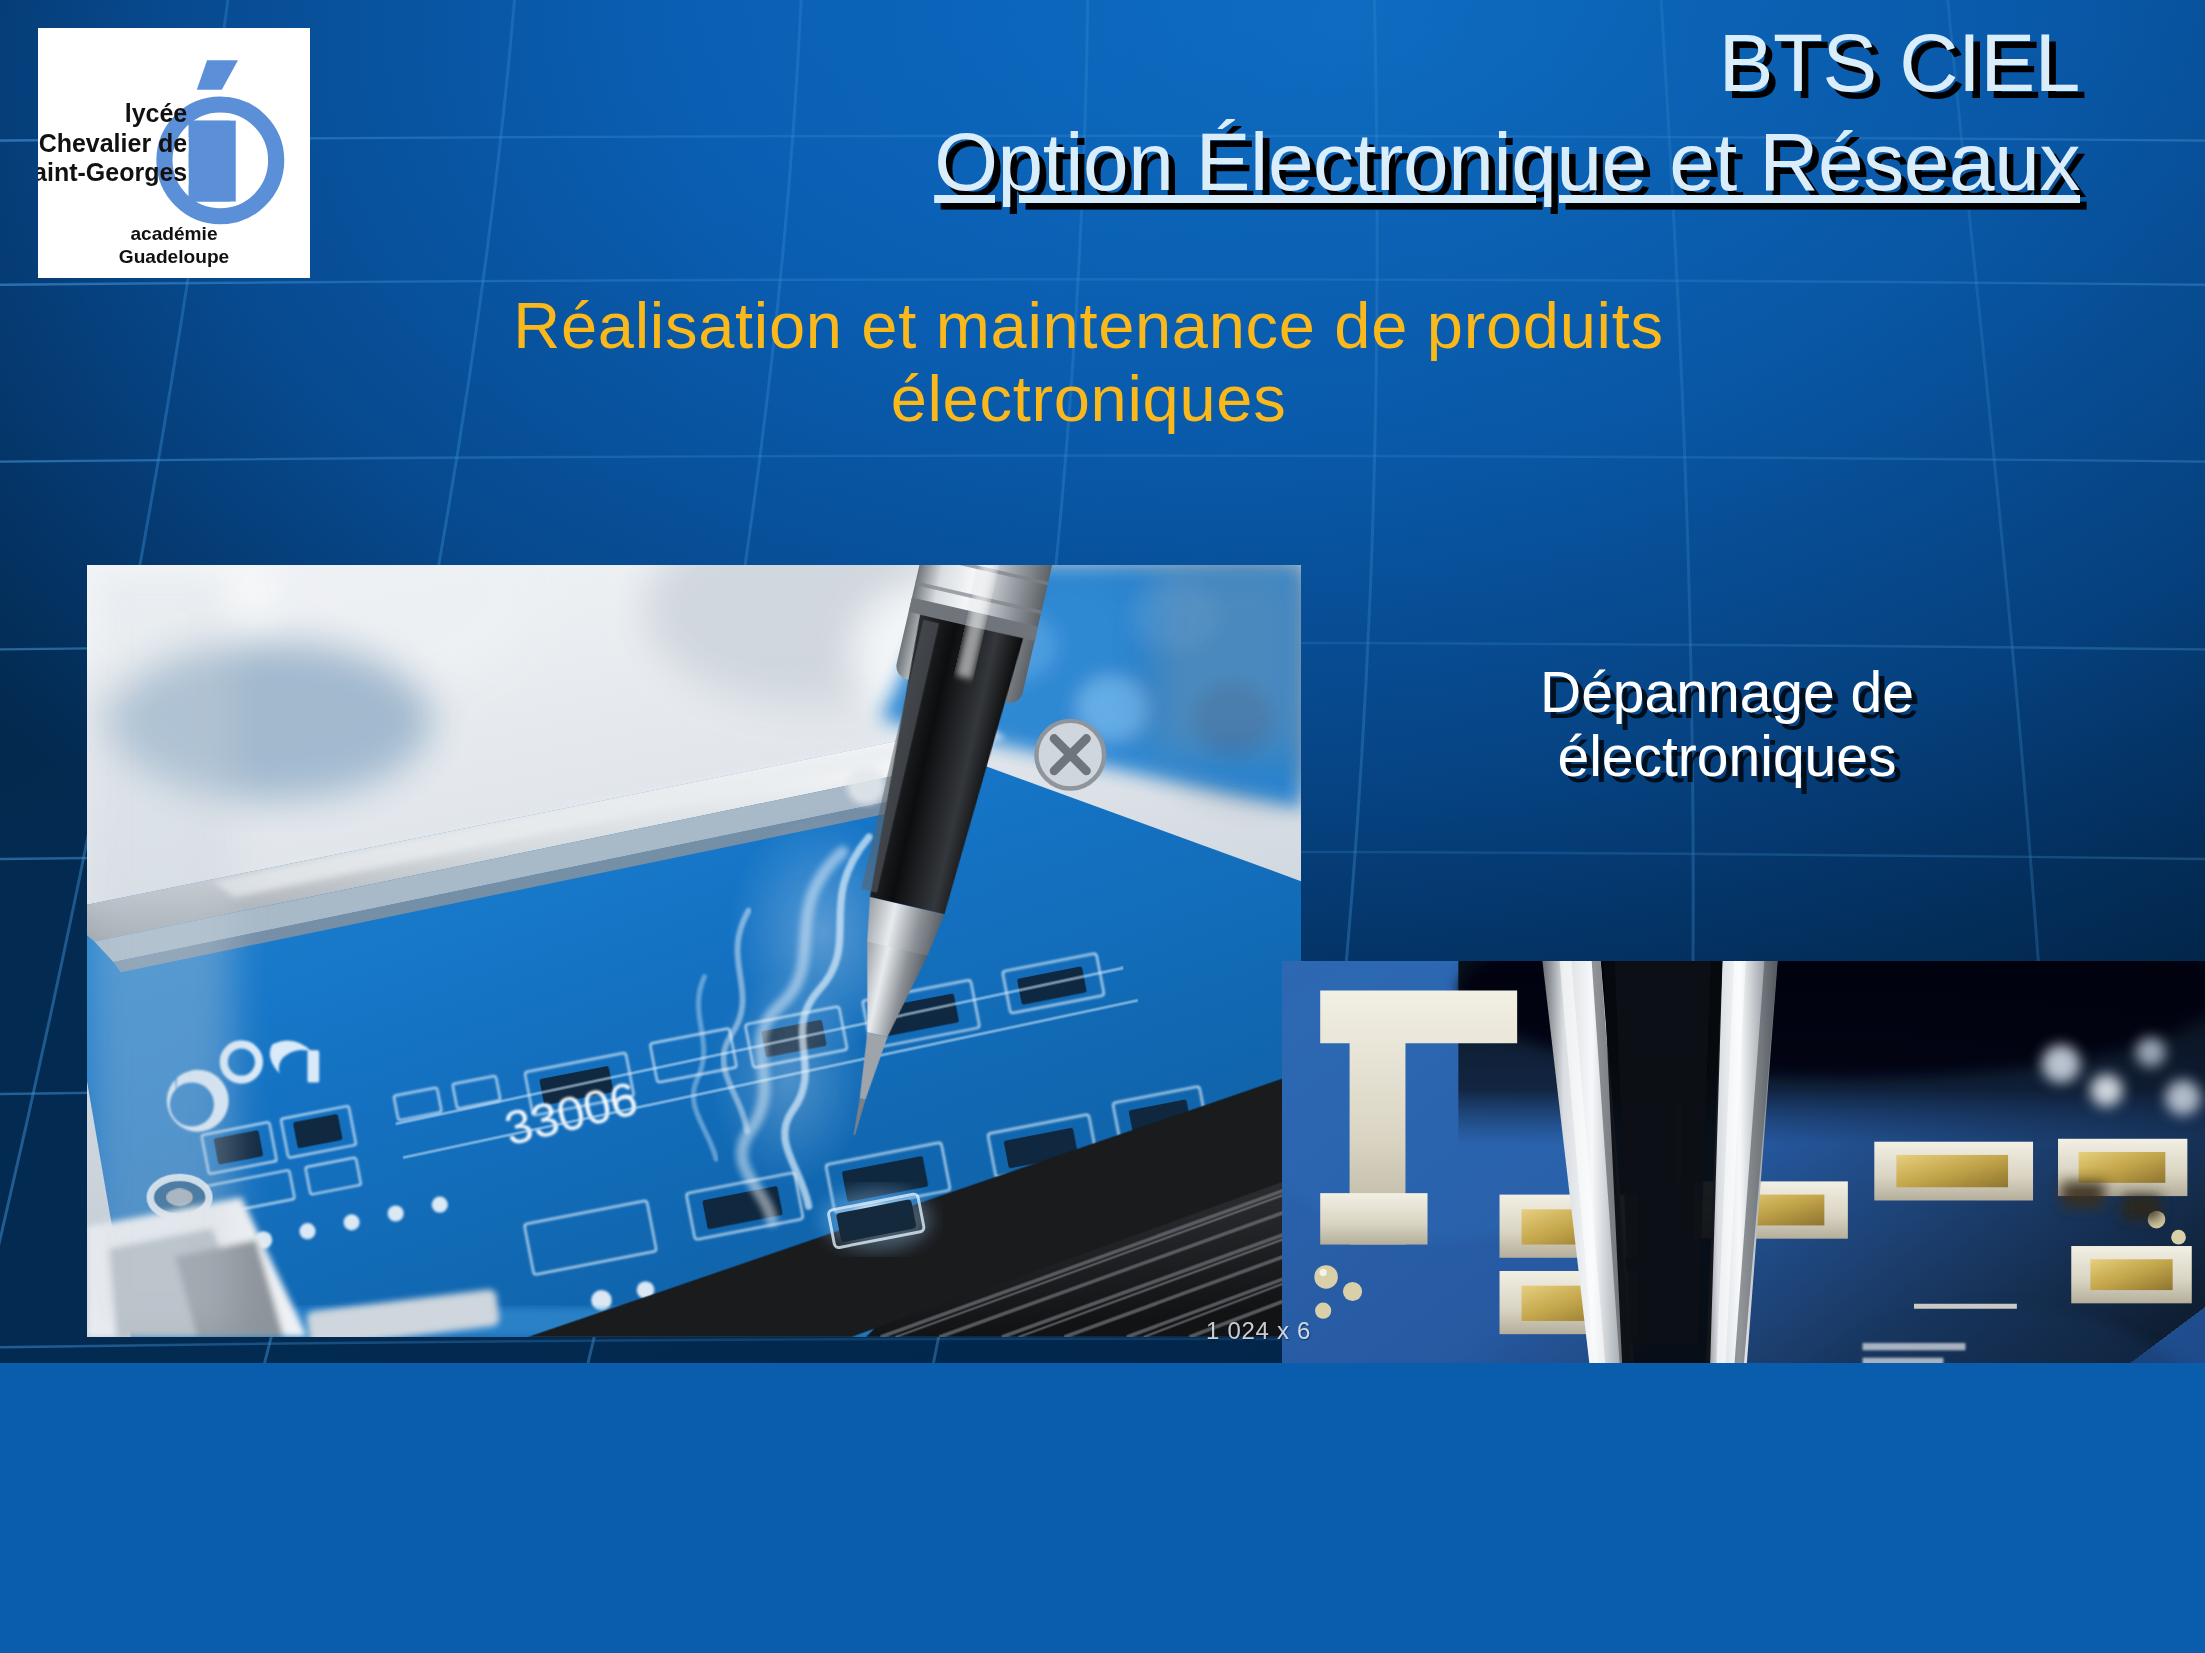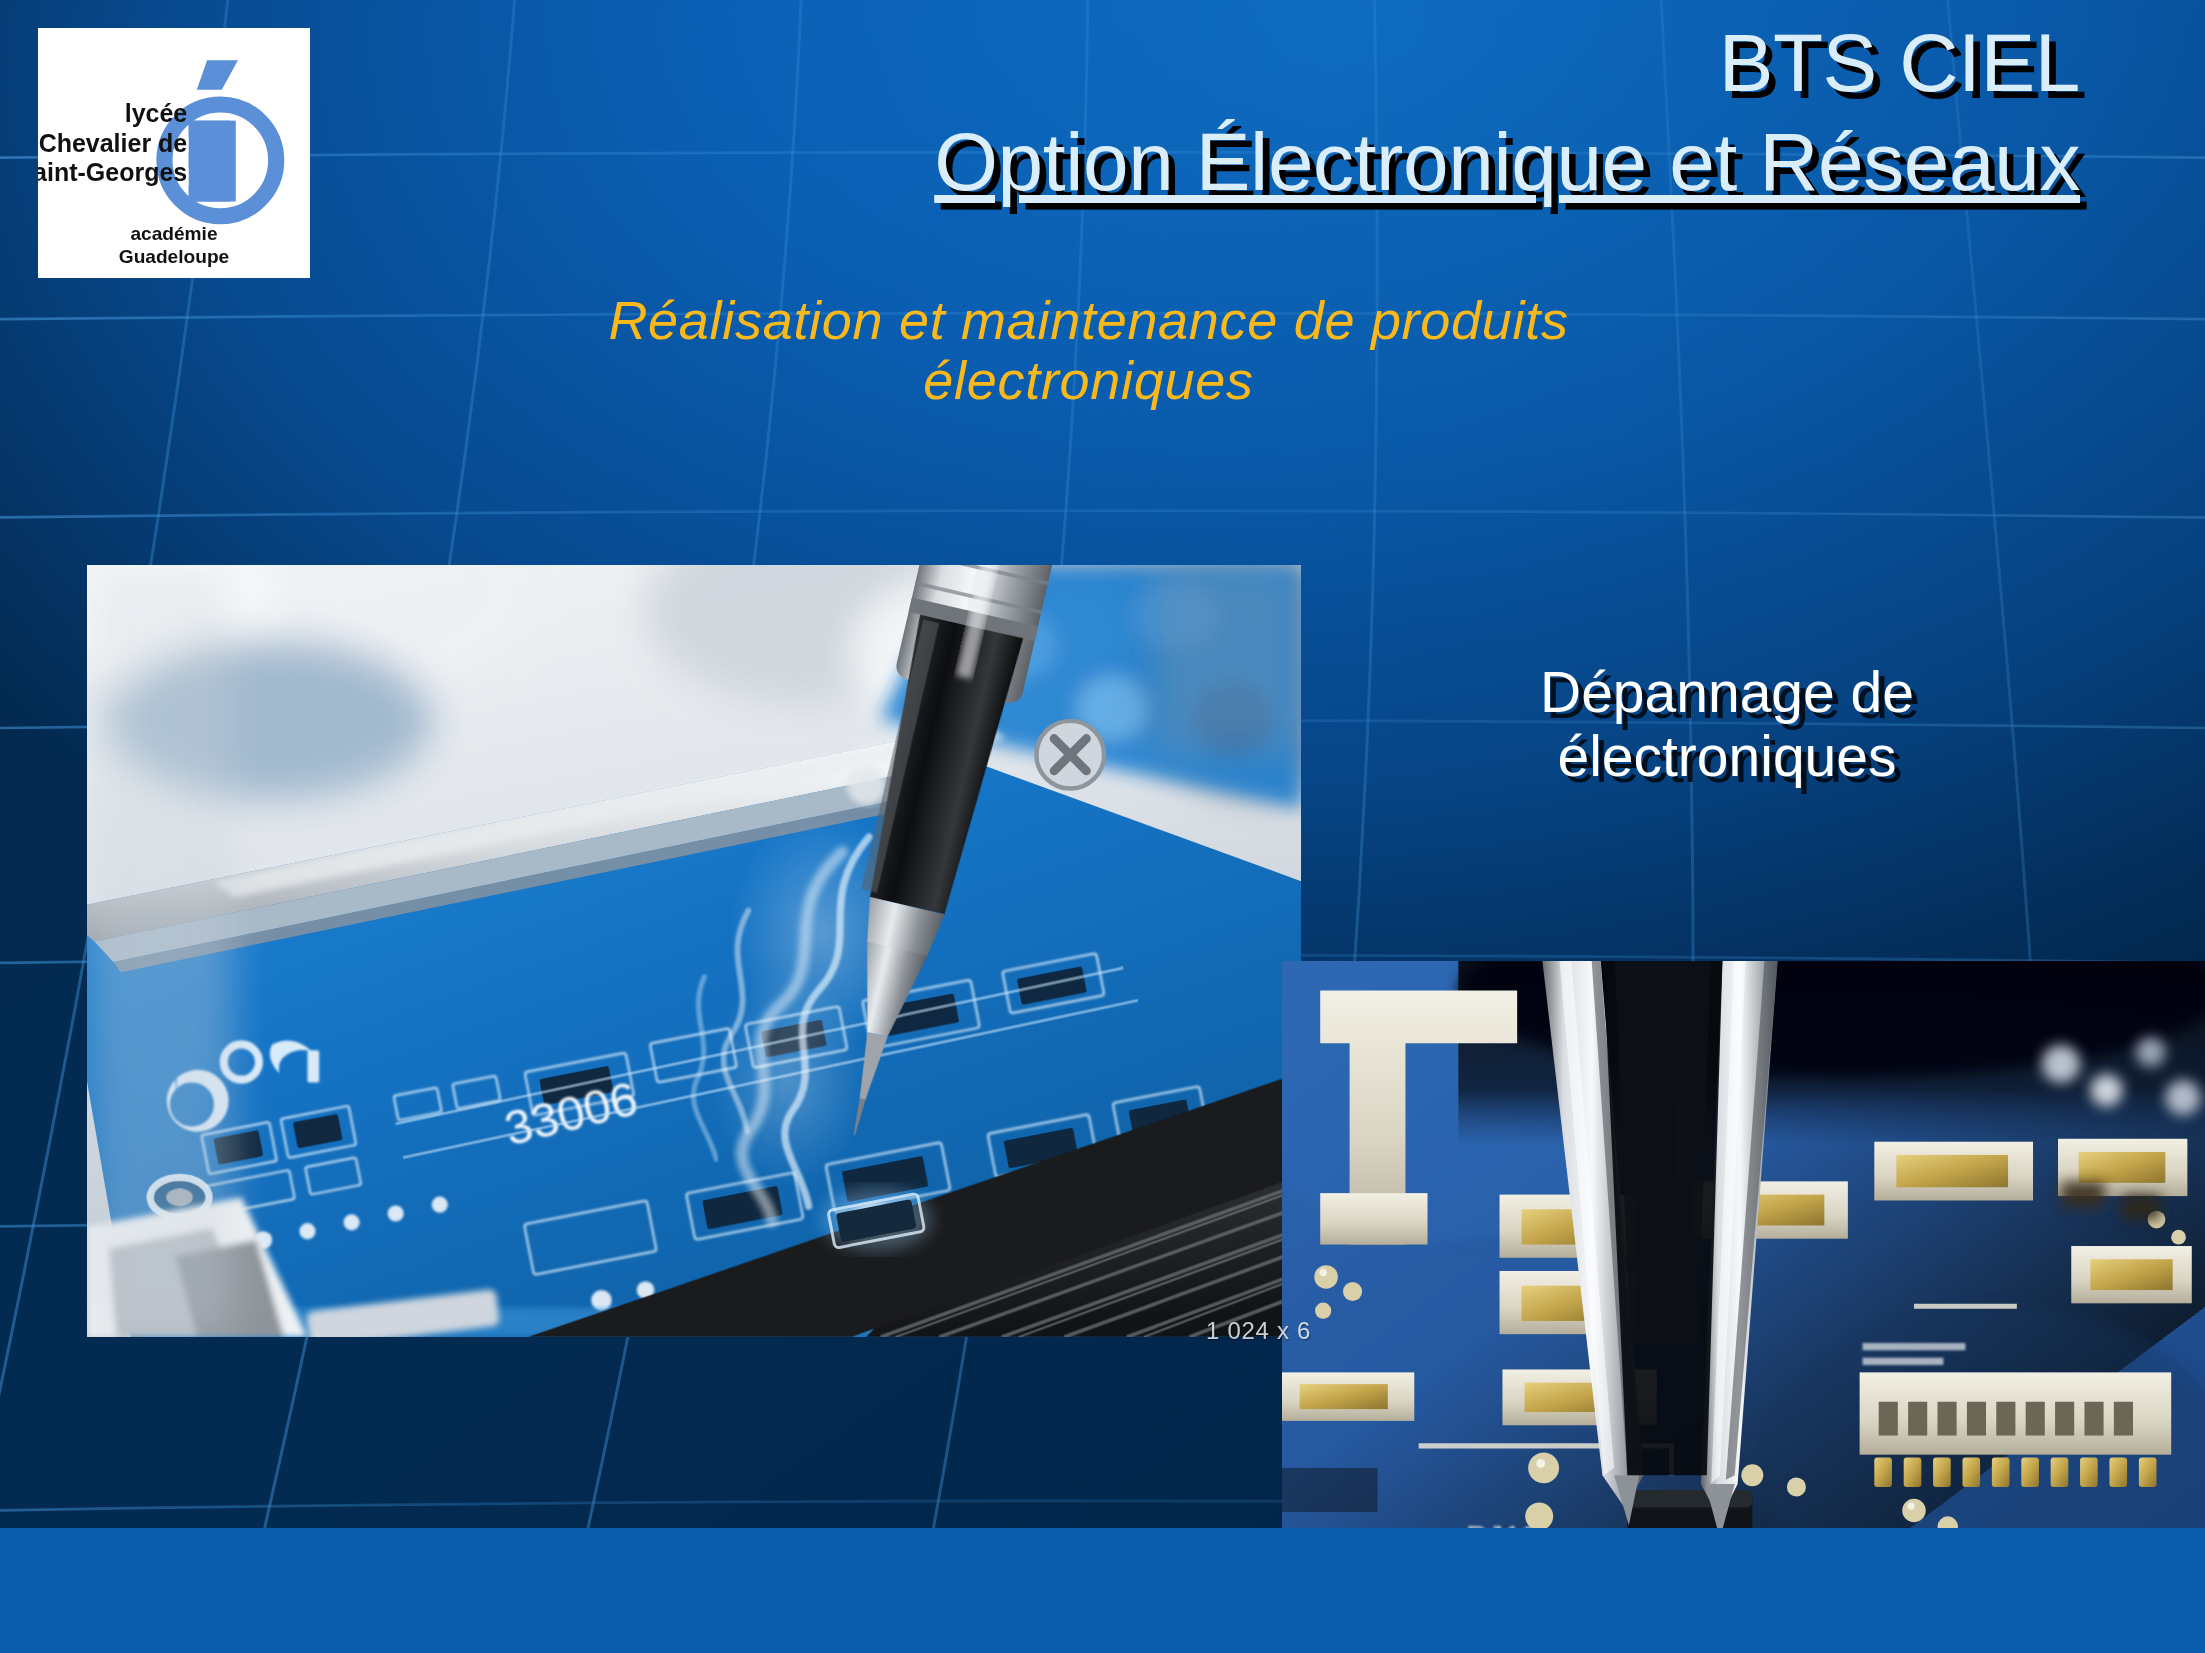--- a/index.html
+++ b/index.html
@@ -6,21 +6,21 @@
   html,body { width:2205px; height:1654px; overflow:hidden; }
   body {
     font-family:"Liberation Sans", sans-serif;
     background:#0A5CAD;
     position:relative;
   }
 
   
   #slide {
     position:absolute; inset:0;
-    width:2205px; height:1528px;
+    width:2205px; height:1363px;
     overflow:hidden;
     background:
       radial-gradient(ellipse 1764px 1103px at 62% 2%, #0F71C9 0%, #0A60B6 38%, #07498E 68%, #04305F 88%, #022343 100%);
   }
   #bg-grid { position:absolute; inset:0; width:100%; height:100%; }
 
   
   #logo-box {
     position:absolute; left:38px; top:28px;
     width:272px; height:250px;
@@ -43,26 +43,25 @@
     text-shadow:6.6px 6.6px 0 #000000;
     white-space:nowrap;
   }
   #title-line-2 { margin-top:16px;text-decoration:underline; }
 
   #subtitle-block {
     position:absolute; left:96px; top:290px; width:1985px;
     text-align:center;
   }
   .subtitle-line {
-    font-size:54px;
+    font-size:65px;
     line-height:1.12;
     color:#FAB81B;
     font-weight:400;
     letter-spacing:0.7px;
-    font-style:italic;
   }
 
   
   #callout {
     position:absolute; left:1433px; top:660px; width:588px;
     text-align:center;
   }
   .callout-line {
     font-size:57px;
     line-height:1.13;

